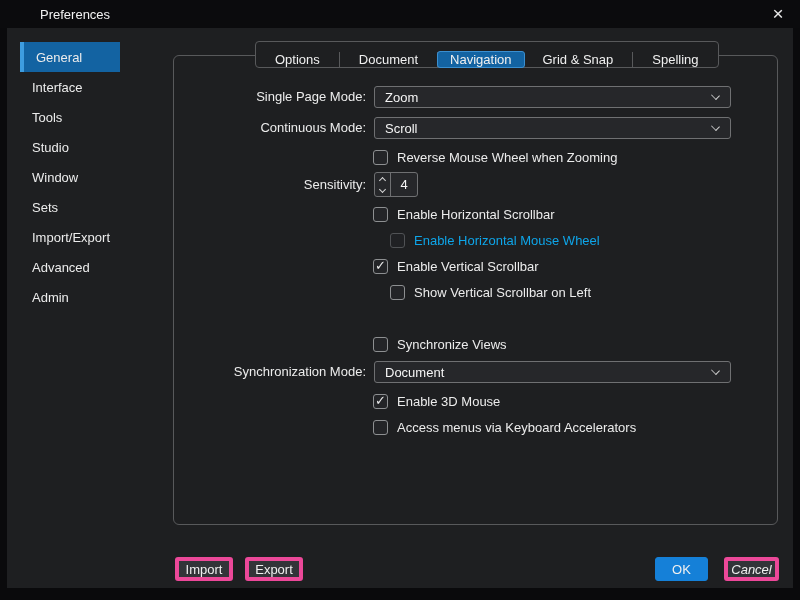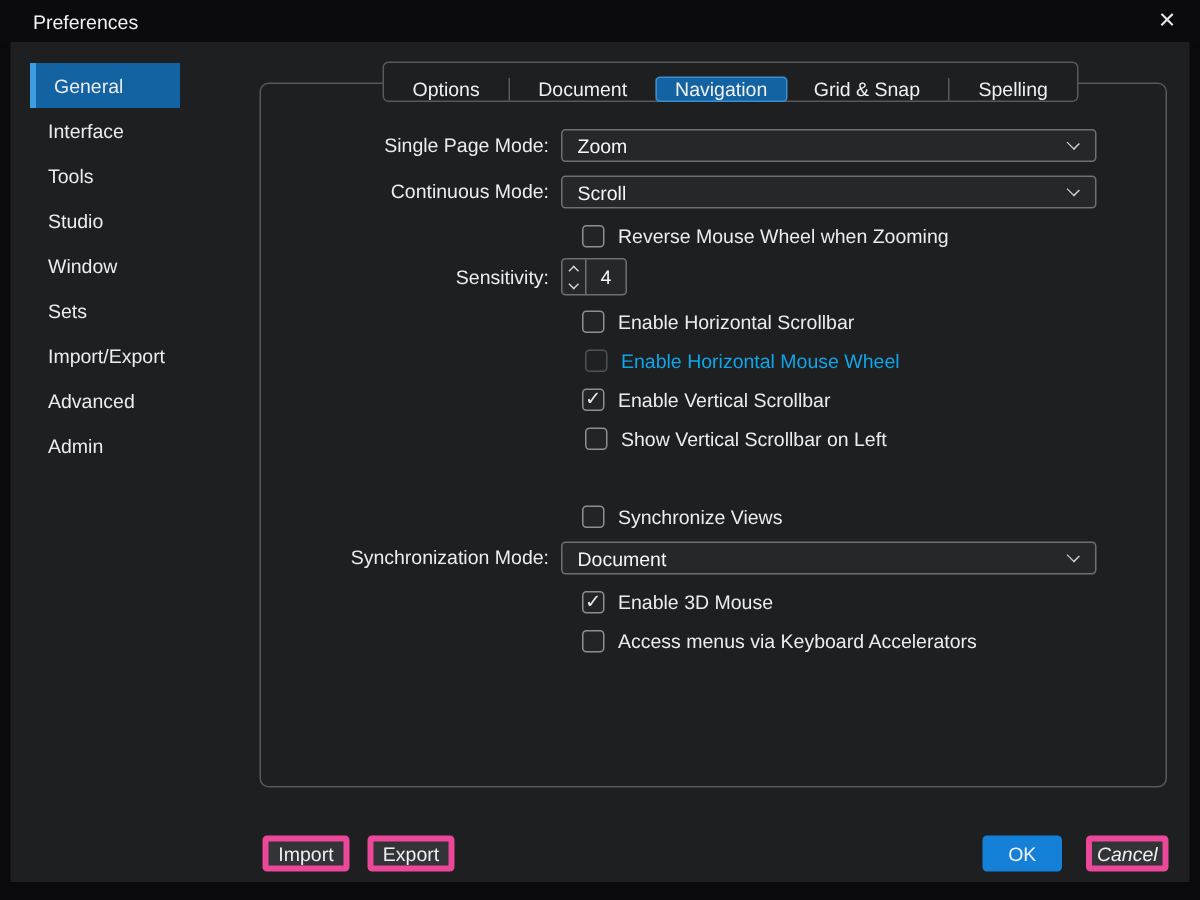--- a/index.html
+++ b/index.html
@@ -12,21 +12,21 @@
     overflow:hidden;
     color:#f0f0f0;
     font-size:13px;
   }
   
   .titlebar {
     position:absolute; left:0; top:0; width:800px; height:28px;
     background:#0b0b0d;
     display:flex; align-items:center;
   }
-  .title-text { padding-left:22px; font-size:13px; color:#f2f2f2;text-align:right; }
+  .title-text { padding-left:40px; font-size:13px; color:#f2f2f2;text-align:right; }
   .close-btn {
     position:absolute; right:8px; top:0; width:28px; height:28px;
     display:flex; align-items:center; justify-content:center;
     font-size:19px; color:#e8e8e8; cursor:pointer; font-weight:300;
   }
   
   .dialog-body {
     position:absolute; left:7px; top:28px; right:7px; bottom:12px;
     background:#1e1f21;
   }
@@ -102,21 +102,21 @@
   }
   .spin-up .achev { transform:rotate(-135deg); top:5px; }
   .spin-down .achev { transform:rotate(45deg); top:2px; }
   .spin-value {
     flex:1; display:flex; align-items:center; justify-content:center;
     color:#f5f5f5;
   }
   .spin-label { top:116px; line-height:25px; }
   
   .cbrow {
-    position:absolute; left:214px; display:flex; align-items:center;
+    position:absolute; left:199px; display:flex; align-items:center;
     height:16px; cursor:pointer;
   }
   .cbrow.indent { left:216px; }
   .cb {
     width:15px; height:15px; border:1px solid #8d8f91; border-radius:3px;
     background:#232427; position:relative; flex:0 0 15px;
   }
   .cbrow.checked .cb::after {
     content:"\2713"; position:absolute; left:1px; top:-2px;
     font-size:13px; color:#e9e9e9; font-weight:bold;

